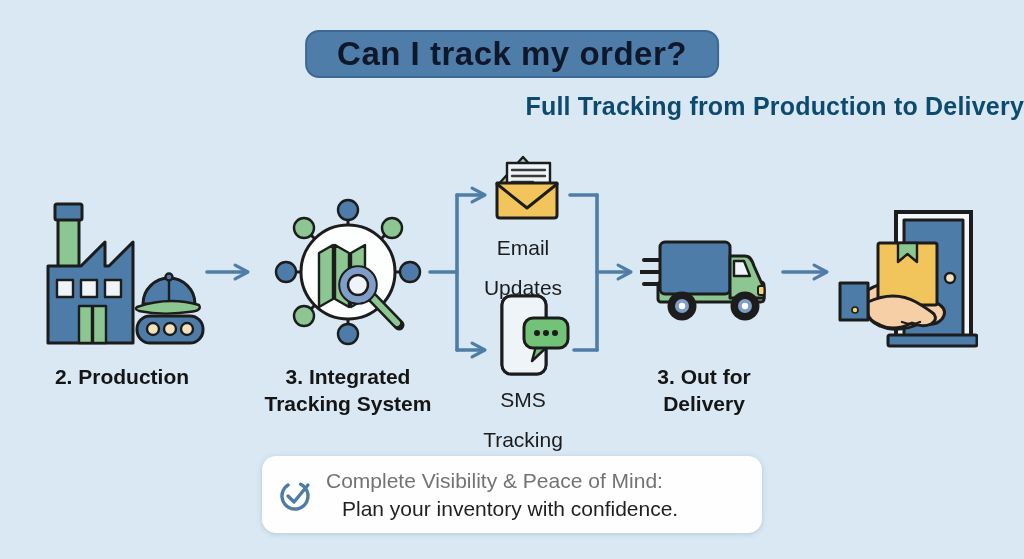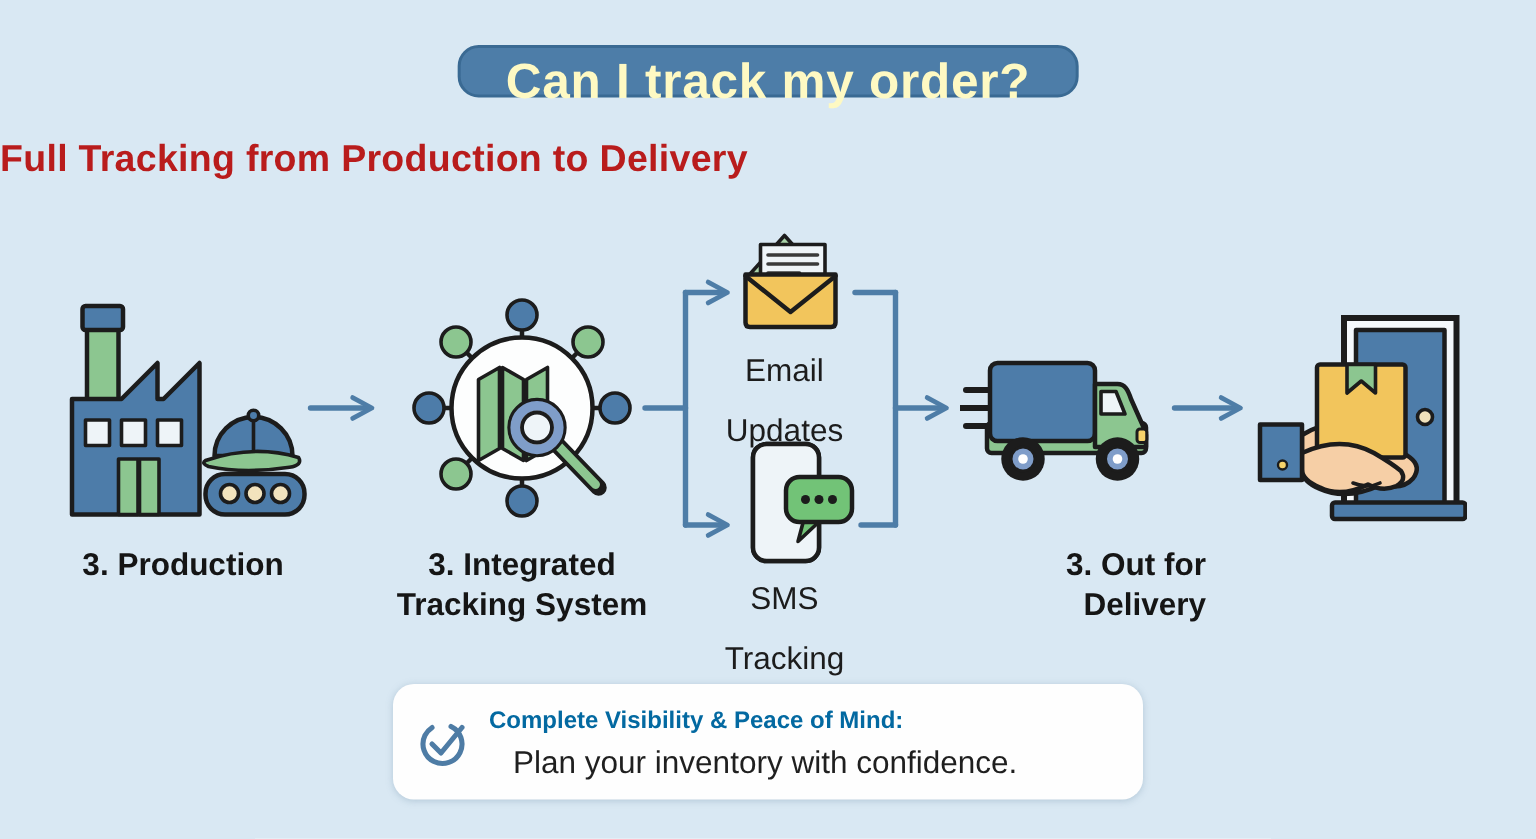--- a/index.html
+++ b/index.html
@@ -6,43 +6,43 @@
     --c-bg:#d9e8f3; --c-banner:#4d7da8; --c-banner-border:#3a6a93; --c-arrow:#4e7da7;
     --c-blue:#4d7ca9; --c-green:#8cc690; --c-yellow:#f2c55c; --c-cream:#f2e3bd;
     --c-skin:#f6cfa6; --c-text:#151515;
   }
   *{margin:0;padding:0;box-sizing:border-box;}
   body{font-family:"Liberation Sans",sans-serif;background:#fff;}
   .canvas{position:relative;width:1024px;height:559px;background:var(--c-bg);overflow:hidden;}
 
   .banner{position:absolute;top:30px;left:50%;transform:translateX(-50%);
     background:var(--c-banner);border:2px solid var(--c-banner-border);border-radius:14px;
-    color:#fef9c3;font-size:33px;font-weight:700;line-height:44px;padding:0 30px;height:35px;
+    color:#0f172a;font-size:33px;font-weight:700;line-height:44px;padding:0 30px;height:48px;
     white-space:nowrap;letter-spacing:.5px;}
-  .subtitle{position:absolute;top:92px;left:0;width:1024px;text-align:left;
-    font-size:25px;font-weight:700;color:#b91c1c;letter-spacing:.2px;}
+  .subtitle{position:absolute;top:92px;left:0;width:1024px;text-align:right;
+    font-size:25px;font-weight:700;color:#0c4a6e;letter-spacing:.2px;}
 
   .icon{position:absolute;}
   .lbl{position:absolute;text-align:center;color:var(--c-text);white-space:pre-line;}
   .lbl.step{font-size:21px;font-weight:700;line-height:27px;}
   .lbl.notif{font-size:21px;font-weight:400;line-height:40px;color:#1c1c1c;}
 
   .connectors{position:absolute;inset:0;pointer-events:none;}
 
   
   .ol{stroke:#1c1c1c;stroke-width:3;stroke-linejoin:round;stroke-linecap:round;}
   .ol2{stroke:#1c1c1c;stroke-width:2.4;stroke-linejoin:round;stroke-linecap:round;}
   .f-blue{fill:var(--c-blue);} .f-green{fill:var(--c-green);} .f-yellow{fill:var(--c-yellow);}
   .f-cream{fill:var(--c-cream);} .f-white{fill:#eef4f8;} .f-skin{fill:var(--c-skin);} .f-none{fill:none;}
 
   .footer-box{position:absolute;left:262px;top:456px;width:500px;height:77px;background:#fefefe;
     border-radius:14px;box-shadow:0 1px 5px rgba(110,140,165,.35);}
   .footer-icon{position:absolute;left:16px;top:21px;}
   .footer-text{position:absolute;left:64px;top:11px;}
-  .footer-heading{font-size:16px;font-weight:700;color:#0369a1;line-height:28px;}
+  .footer-heading{font-size:21px;font-weight:400;color:#737373;line-height:28px;}
   .footer-sub{font-size:21px;font-weight:400;color:#1f1f1f;line-height:27px;margin-left:16px;}
 </style>
 </head>
 <body>
 
 <div class="canvas">
 
   <svg class="connectors" width="1024" height="559" viewBox="0 0 1024 559">
     <defs>
       <marker id="ah" viewBox="0 0 10 10" refX="6.5" refY="5" markerWidth="5.5" markerHeight="5.5" orient="auto">
@@ -79,21 +79,21 @@
       <rect class="ol f-blue" x="92" y="118" width="66" height="27" rx="13"></rect>
       <circle class="ol2 f-cream" cx="108" cy="131" r="6"></circle>
       <circle class="ol2 f-cream" cx="125" cy="131" r="6"></circle>
       <circle class="ol2 f-cream" cx="142" cy="131" r="6"></circle>
       <path class="ol f-blue" d="M98,106 A26,26 0 0 1 150,106 Z"></path>
       <path class="ol2 f-none" d="M124,81 V105"></path>
       <circle class="ol2 f-blue" cx="124" cy="79" r="3.5"></circle>
       <path class="ol2 f-green" d="M92,109 Q124,98 154,107 Q157,112 148,113.5 Q118,118 94,113 Q89,111 92,109 Z"></path>
     </svg>
   </span>
-  <div class="lbl step" style="left:22px;top:363px;width:200px;">3. Production</div>
+  <div class="lbl step" style="left:22px;top:363px;width:200px;">2. Production</div>
 
   <span class="icon" style="left:273px;top:197px;">
     <svg width="150" height="150" viewBox="0 0 150 150">
       <g class="ol f-none">
         <path d="M75,28 V13"></path>
           <path d="M108,42 L119,31"></path>
           <path d="M122,75 H137"></path>
         <path d="M75,122 V137"></path>
           <path d="M42,108 L31,119"></path>
           <path d="M28,75 H13"></path>
@@ -167,21 +167,21 @@
       <path class="ol2 f-white" d="M94,21 H104 L110,36 H94 Z"></path>
       <rect x="118" y="46" width="6.5" height="9" rx="2" fill="#f6d36b" stroke="#1c1c1c" stroke-width="2"></rect>
       <circle cx="42" cy="66" r="14.5" fill="#1c1c1c"></circle>
       <circle cx="42" cy="66" r="8" fill="#7f9dc9" stroke="#1c1c1c" stroke-width="2"></circle>
       <circle cx="42" cy="66" r="3.2" fill="#fff"></circle>
       <circle cx="105" cy="66" r="14.5" fill="#1c1c1c"></circle>
       <circle cx="105" cy="66" r="8" fill="#7f9dc9" stroke="#1c1c1c" stroke-width="2"></circle>
       <circle cx="105" cy="66" r="3.2" fill="#fff"></circle>
     </svg>
   </span>
-  <div class="lbl step" style="left:604px;top:363px;width:200px;text-align:right;">3. Out for
+  <div class="lbl step" style="left:604px;top:363px;width:200px;">3. Out for
 Delivery</div>
 
   <span class="icon" style="left:838px;top:210px;">
     <svg width="140" height="138" viewBox="0 0 140 138">
       <rect x="58" y="2" width="75" height="125" fill="#f4f8fb" stroke="#1c1c1c" stroke-width="4"></rect>
       <rect class="ol f-blue" x="66" y="10" width="59" height="117"></rect>
       <circle class="ol2 f-cream" cx="112" cy="68" r="5"></circle>
       <rect class="ol f-blue" x="50" y="125" width="89" height="11" rx="2" fill="#6d93bd"></rect>
       <path class="ol f-skin" d="M30,80 Q52,66 76,80 Q94,89 102,95 Q110,101 104,109 Q97,117 83,113 Q60,124 42,116 Q30,111 30,103 Z"></path>
       <rect class="ol f-yellow" x="40" y="33" width="59" height="62" rx="2"></rect>

